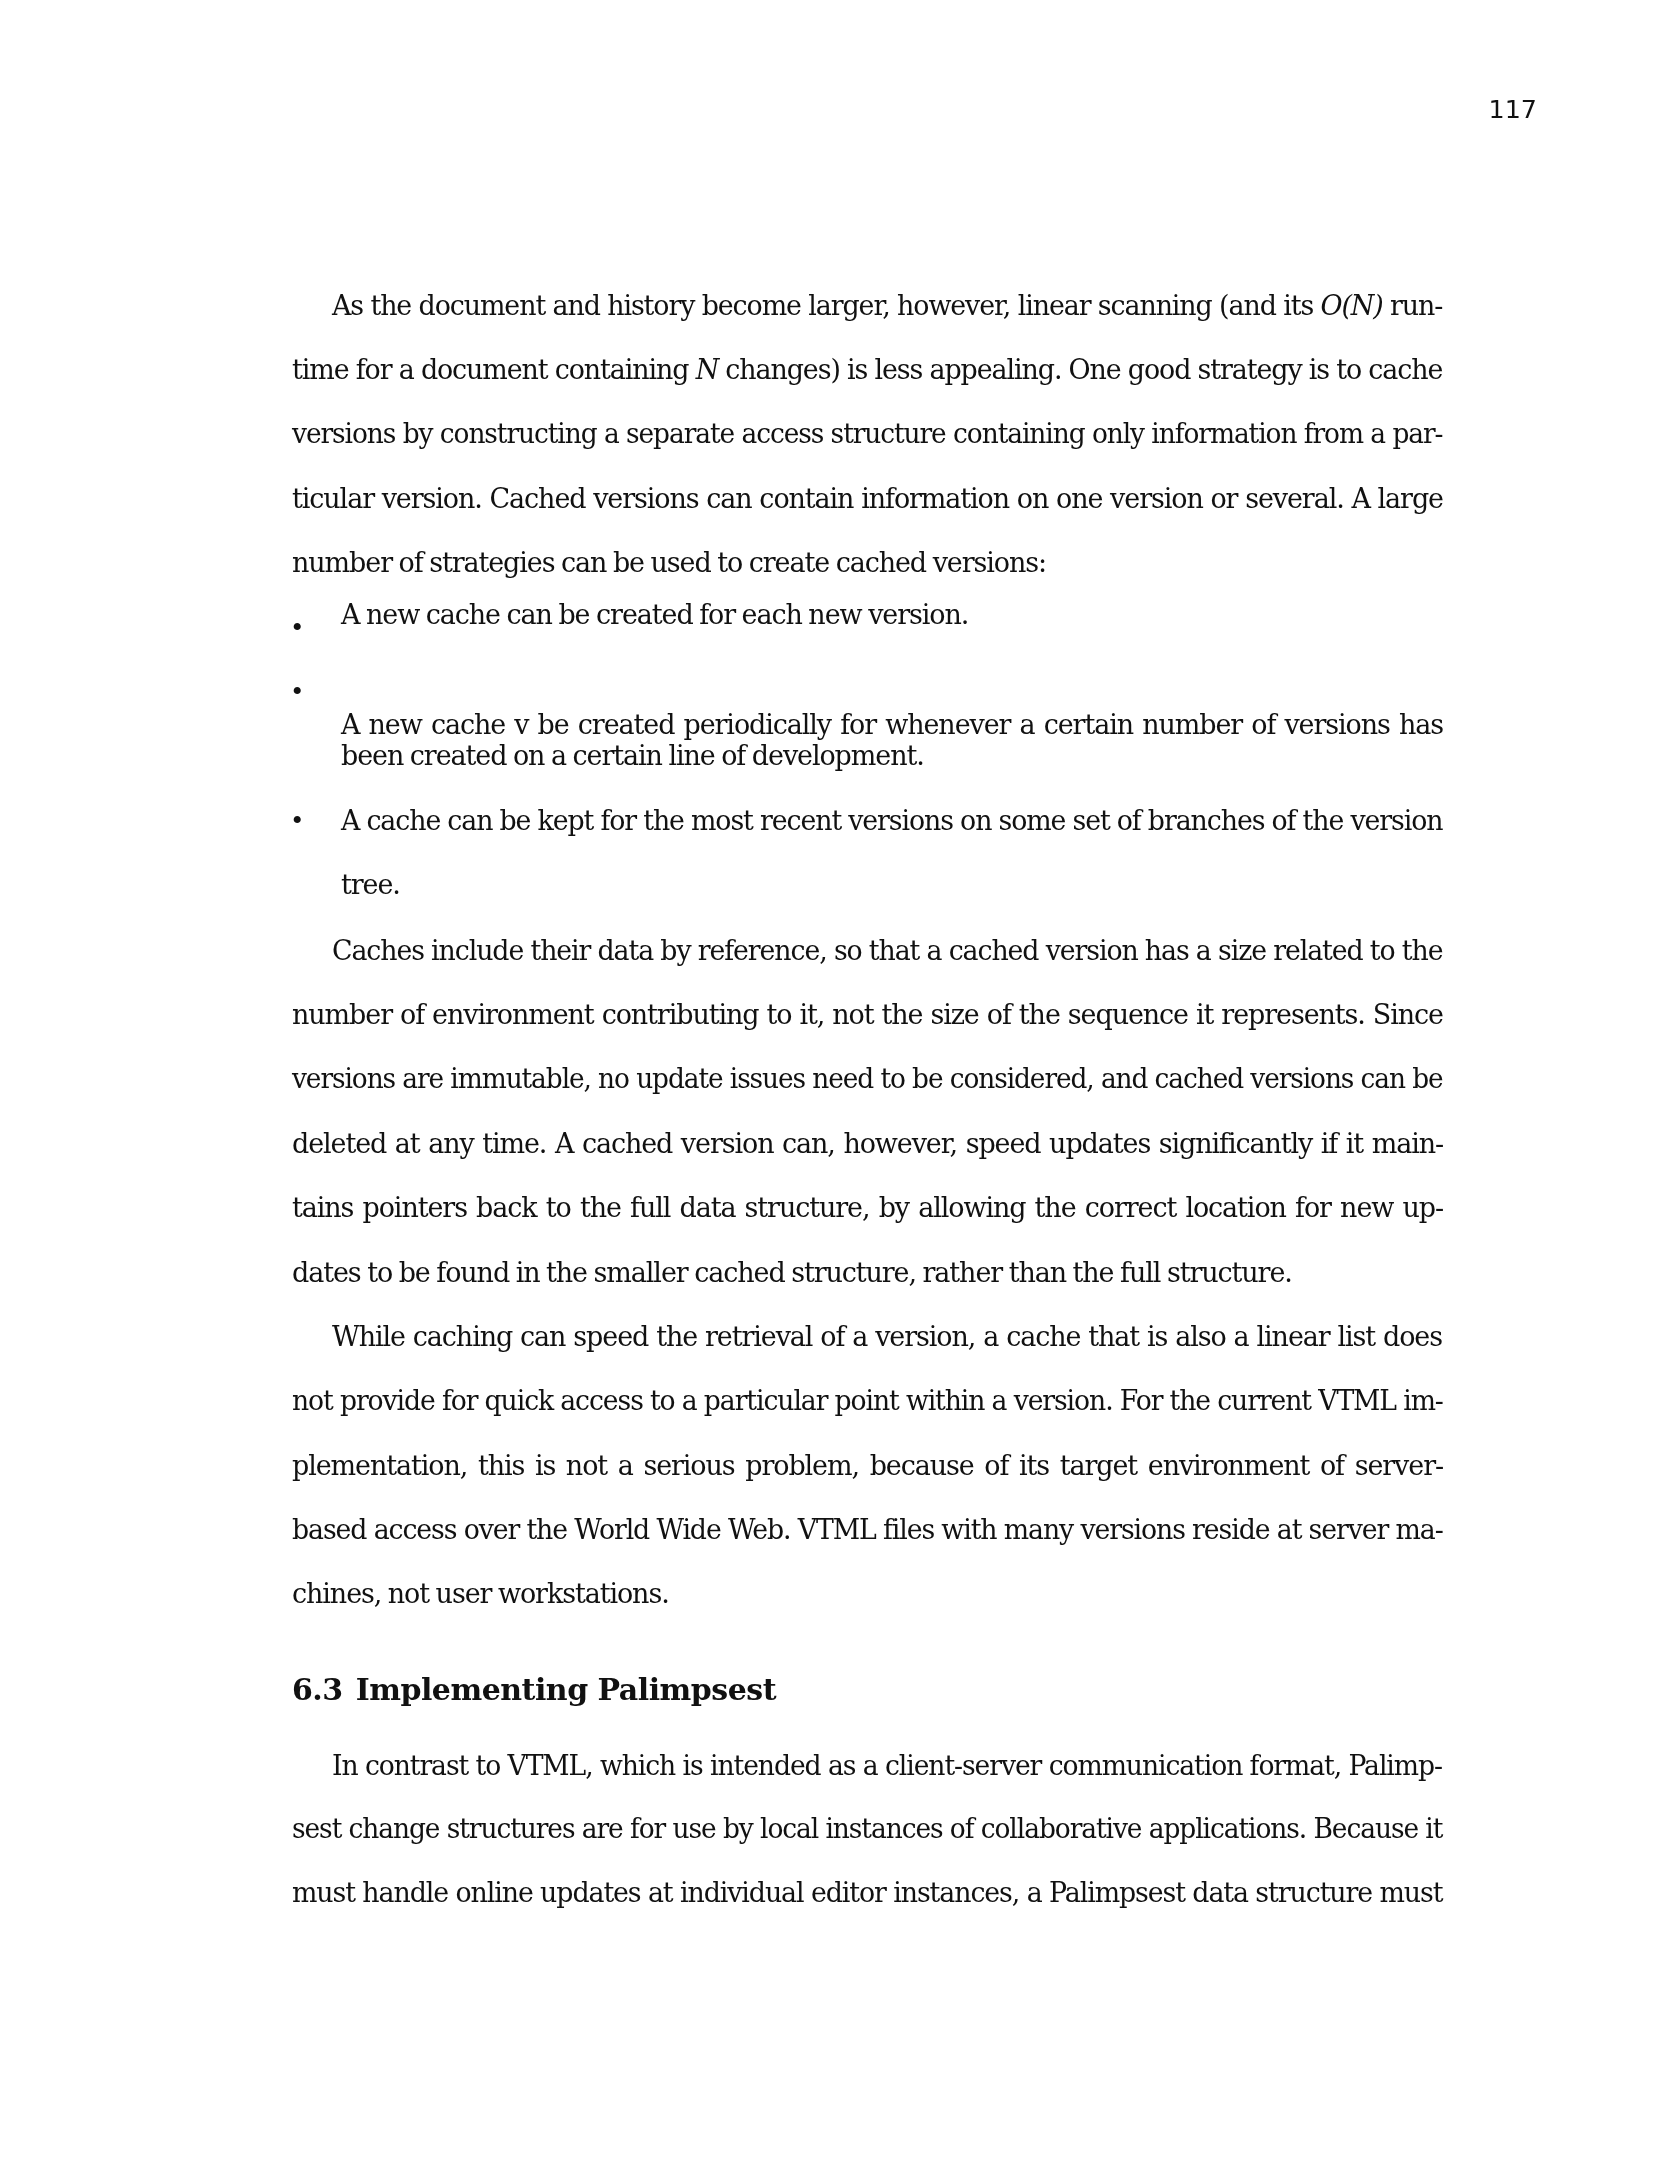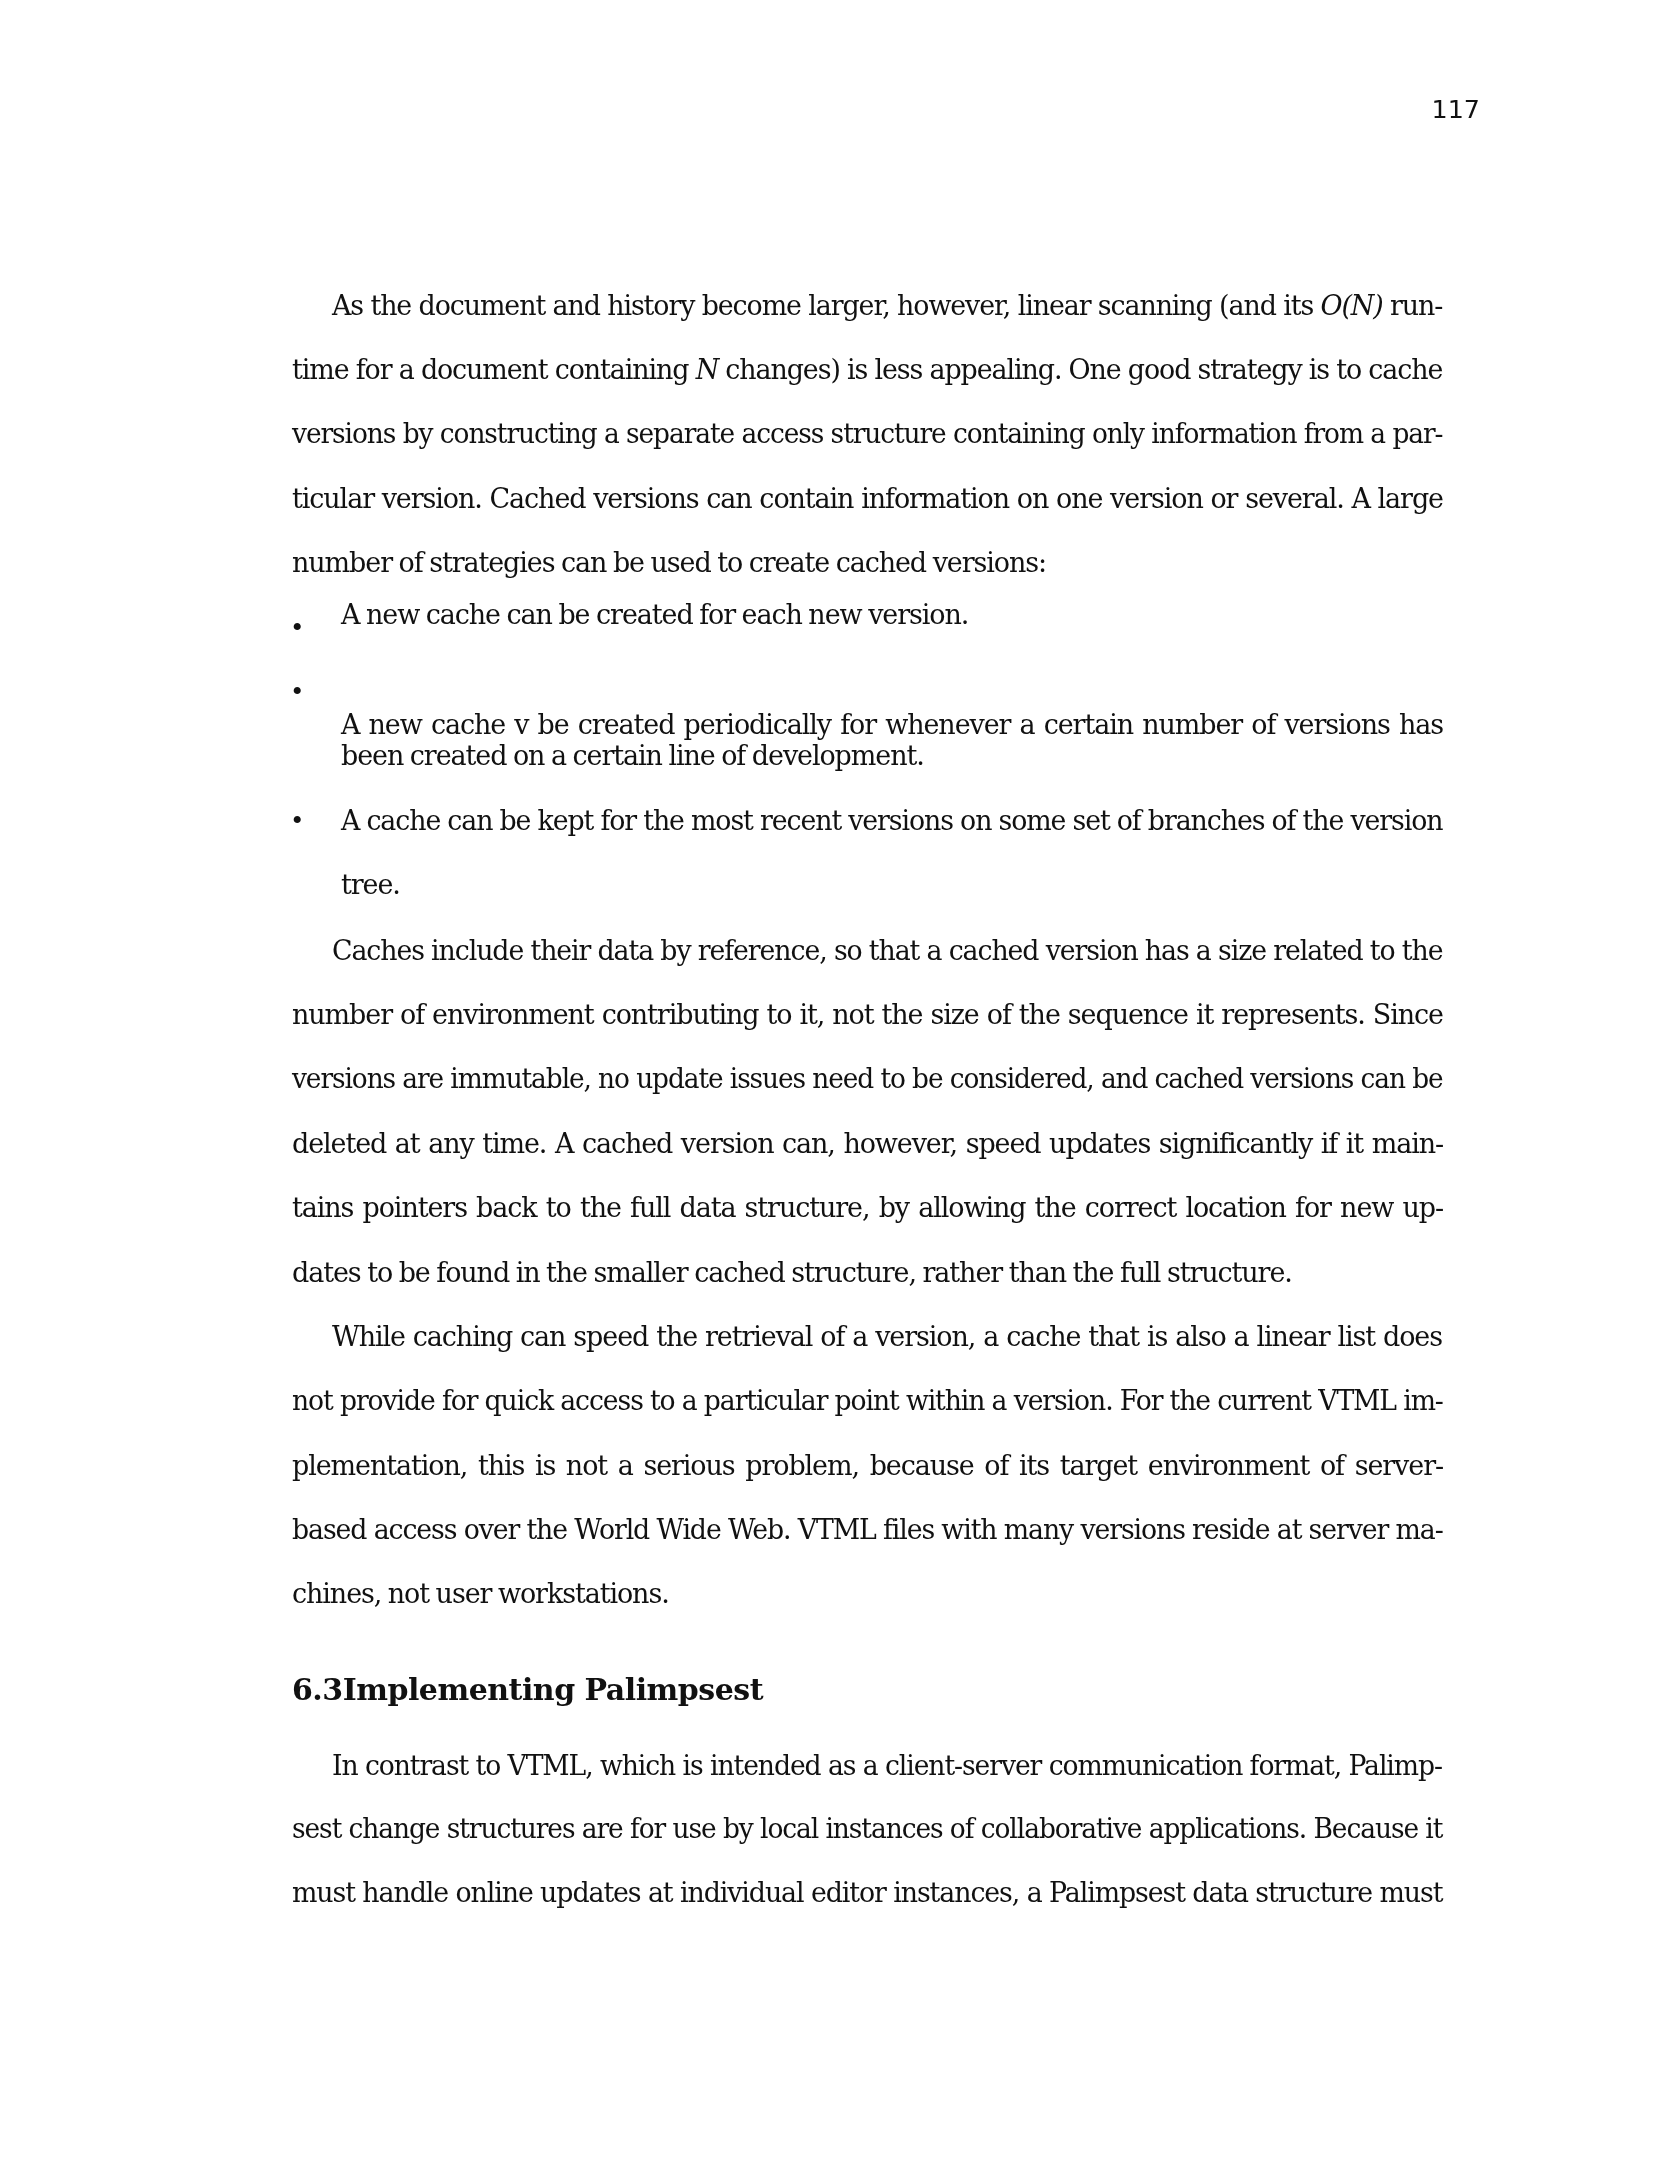--- a/index.html
+++ b/index.html
@@ -1,29 +1,29 @@
 <!DOCTYPE html>
 <html style="font-size:15px"><head>
 <meta charset="utf-8">
 <style>
   html, body { margin: 0; padding: 0; background: #ffffff; }
   body { width: 1680px; height: 2174px; position: relative; overflow: hidden;
          font-family: "DejaVu Serif", "Liberation Serif", serif; color: #111; }
-  .page-num { position: absolute; top: 94px; left: 1412px; width: 68px; text-align: right;
+  .page-num { position: absolute; top: 94px; left: 1469px; width: 68px; text-align: right;
               font-family: "DejaVu Sans", "Liberation Sans", sans-serif; font-size: 25.4px; color: #111; }
   .line { position: absolute; left: 292px; width: 1151px; height: 38px; line-height: 38px;
           font-size: 27px; white-space: nowrap; text-align: justify; text-align-last: justify;
           letter-spacing: -1.1px; word-spacing: -0.9px; transform-origin: 0 50%; }
   .line.last { text-align: right; text-align-last: left; }
   .line.indent { left: 332px; width: 1110px; }
   .line.bullet-text { left: 341px; width: 1102px; }
   .bullet { position: absolute; left: 290px; width: 13px; height: 38px; line-height: 38px; font-size: 24.5px; }
   .heading { position: absolute; left: 292px; top: 1669px; height: 41px; line-height: 41px;
              font-size: 30px; font-weight: bold; letter-spacing: -0.5px; white-space: nowrap; }
-  .heading .num { }
+  .heading .num { margin-right: 13px; }
   i { }
 </style>
 </head>
 <body>
 
 <div class="page-num">117</div>
 
 <div>
   <div class="line indent" style="top: 287px; transform: scaleX(0.995777); width: 1115px;"><span>As the document and history become larger, however, linear scanning (and its </span><i>O(N)</i><span> run-</span></div>
   <div class="line" style="top: 351px; transform: scaleX(0.996737); width: 1154px;"><span>time for a document containing </span><i>N</i><span> changes) is less appealing. One good strategy is to cache</span></div>

